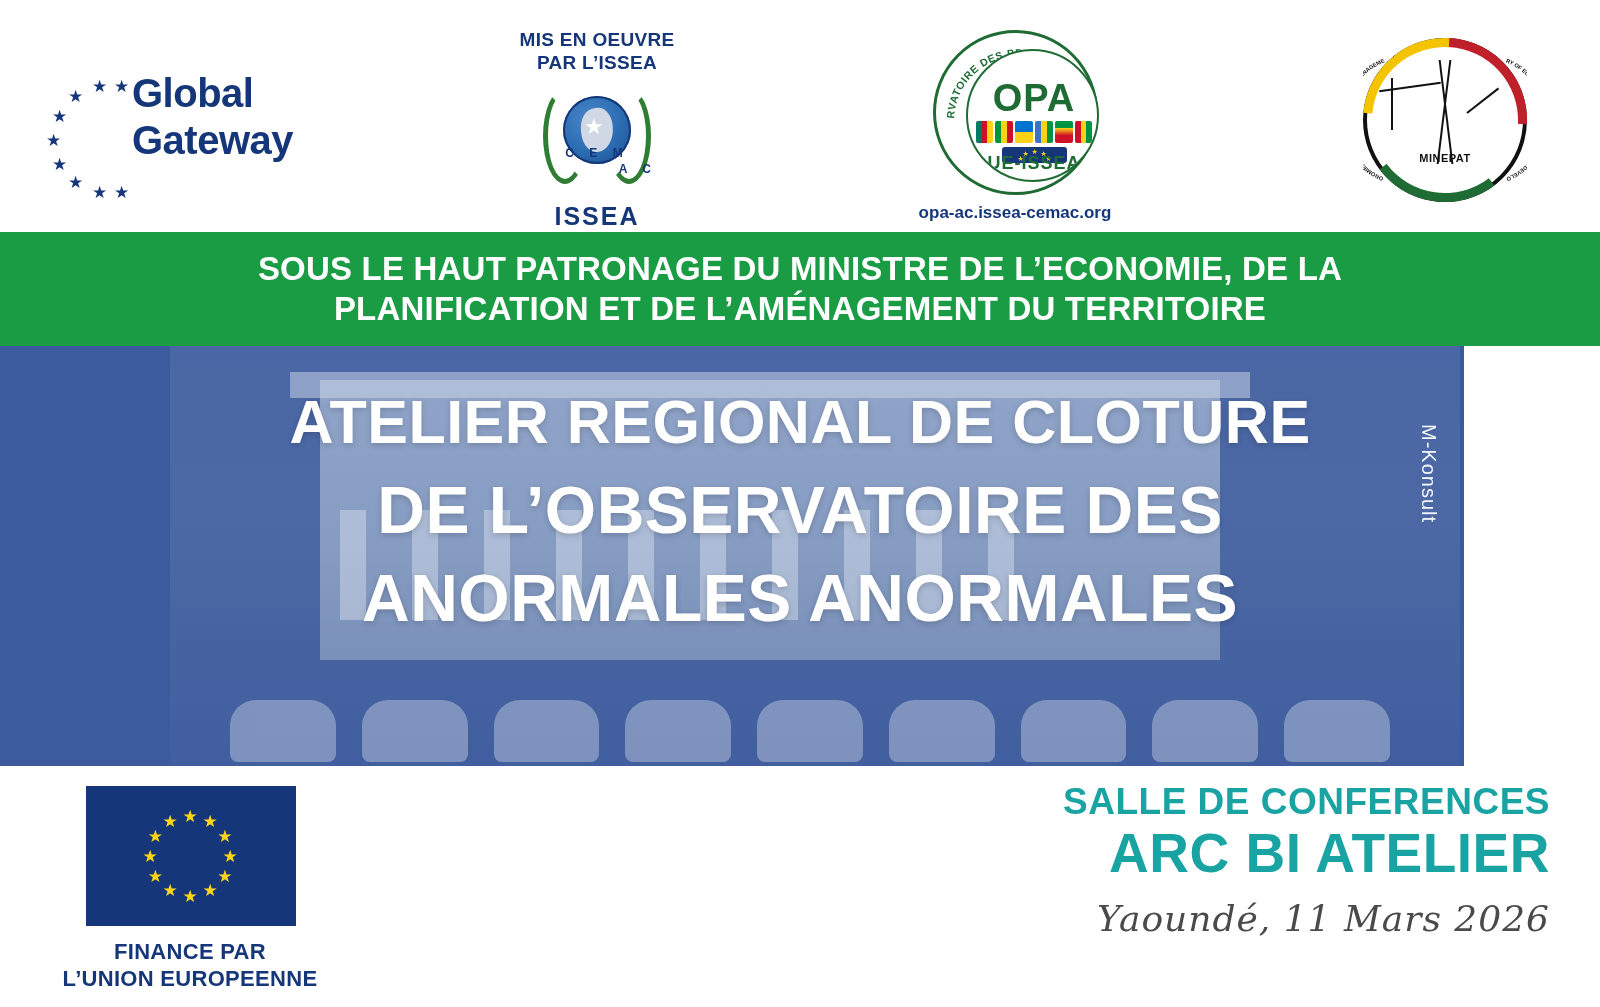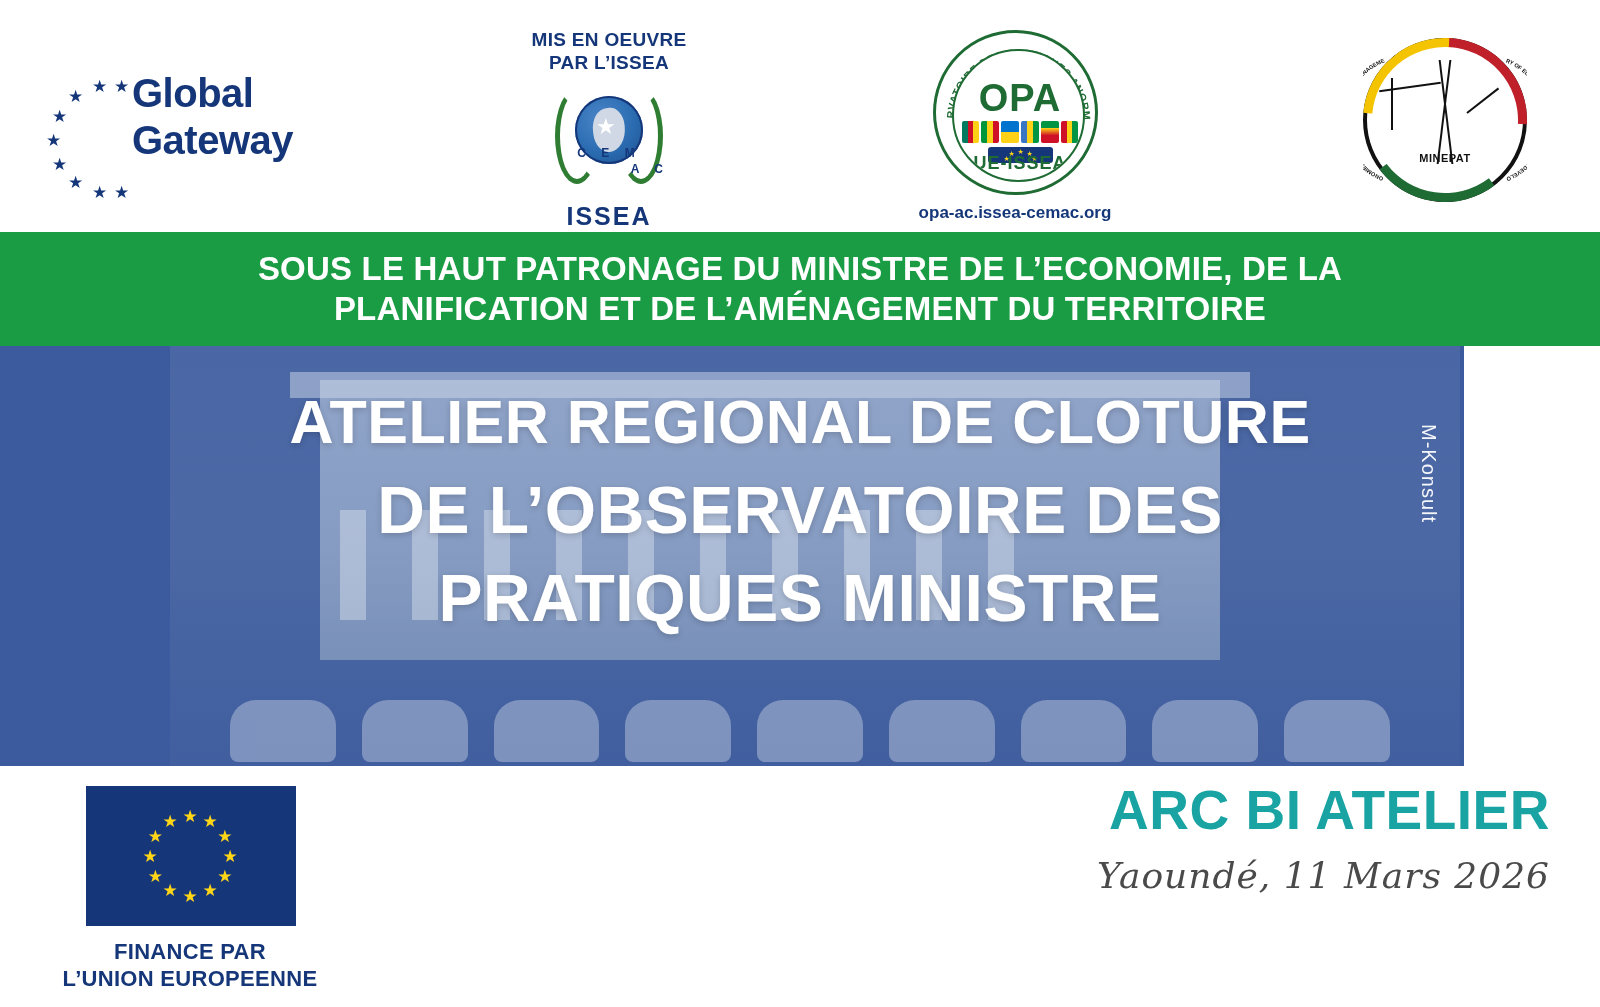--- a/index.html
+++ b/index.html
@@ -23,21 +23,21 @@
   .gg-stars span {
     position:absolute; color:#15377a; font-size:17px; line-height:17px;
   }
   .gg-text {
     position:absolute; left:92px; top:0px;
     color:#15377a; font-weight:bold; font-size:40px; line-height:47px;
     letter-spacing:-0.5px;
   }
 
   
-  .issea-block { position:absolute; left:504px; top:28px; width:210px; text-align:center; }
+  .issea-block { position:absolute; left:492px; top:28px; width:210px; text-align:center; }
   .issea-top {
     color:#15377a; font-weight:bold; font-size:19px; line-height:23px;
     letter-spacing:0.3px;
   }
   .issea-emblem {
     position:relative; width:120px; height:120px; margin:6px auto 0;
   }
   .issea-emblem .globe {
     position:absolute; left:26px; top:16px; width:68px; height:68px; border-radius:50%;
     background:radial-gradient(circle at 38% 34%, #4a86c8 0%, #2a6bb0 55%, #1d4f8c 100%);
@@ -72,21 +72,21 @@
   
   .opa-block { position:absolute; left:900px; top:30px; width:230px; text-align:center; }
   .opa-circle {
     position:relative; width:165px; height:165px; margin:0 auto; border-radius:50%;
     background:#ffffff; border:3px solid #1f6b34;
   }
   .opa-ring-text {
     position:absolute; left:0; top:0; width:165px; height:165px;
   }
   .opa-inner {
-    position:absolute; left:16px; top:16px; width:133px; height:133px; border-radius:50%;
+    position:absolute; left:30px; top:16px; width:133px; height:133px; border-radius:50%;
     background:#ffffff; border:2px solid #1f6b34; overflow:hidden;
   }
   .opa-letters {
     position:absolute; left:0; top:26px; width:133px; text-align:center;
     font-weight:bold; font-size:38px; color:#1f6b34; letter-spacing:1px;
   }
   .opa-flags {
     position:absolute; left:8px; top:70px; width:117px; height:22px;
     display:flex; gap:2px;
   }
@@ -362,21 +362,21 @@
         <i></i>
         <i></i>
         <i></i>
         <i></i>
         <i></i>
     </div>
   </div>
   <div class="hero-title">
     <div class="l1">ATELIER REGIONAL DE CLOTURE</div>
     <div class="l2">DE L’OBSERVATOIRE DES</div>
-    <div class="l3">PRATIQUES MINISTRE</div>
+    <div class="l3">ANORMALES ANORMALES</div>
   </div>
   <div class="credit">M-Konsult</div>
 </div>
 
 <div class="bottom">
   <div class="eu-flag" id="eu-flag">
       <span style="position: absolute; color: rgb(255, 214, 23); font-size: 17px; line-height: 17px; left: 96.5px; top: 21.5px;">★</span>
       <span style="position: absolute; color: rgb(255, 214, 23); font-size: 17px; line-height: 17px; left: 116.5px; top: 26.859px;">★</span>
       <span style="position: absolute; color: rgb(255, 214, 23); font-size: 17px; line-height: 17px; left: 131.141px; top: 41.5px;">★</span>
       <span style="position: absolute; color: rgb(255, 214, 23); font-size: 17px; line-height: 17px; left: 136.5px; top: 61.5px;">★</span>
@@ -388,16 +388,17 @@
       <span style="position: absolute; color: rgb(255, 214, 23); font-size: 17px; line-height: 17px; left: 56.5px; top: 61.5px;">★</span>
       <span style="position: absolute; color: rgb(255, 214, 23); font-size: 17px; line-height: 17px; left: 61.859px; top: 41.5px;">★</span>
       <span style="position: absolute; color: rgb(255, 214, 23); font-size: 17px; line-height: 17px; left: 76.5px; top: 26.859px;">★</span>
     </div>
   <div class="eu-caption">
     <div>FINANCE PAR</div>
     <div>L’UNION EUROPEENNE</div>
   </div>
 
   <div class="venue">
+    <div class="l1">SALLE DE CONFERENCES</div>
     <div class="l2">ARC BI ATELIER</div>
     <div class="l3">Yaoundé, 11 Mars 2026</div>
   </div>
 </div>
 
 </body></html>

